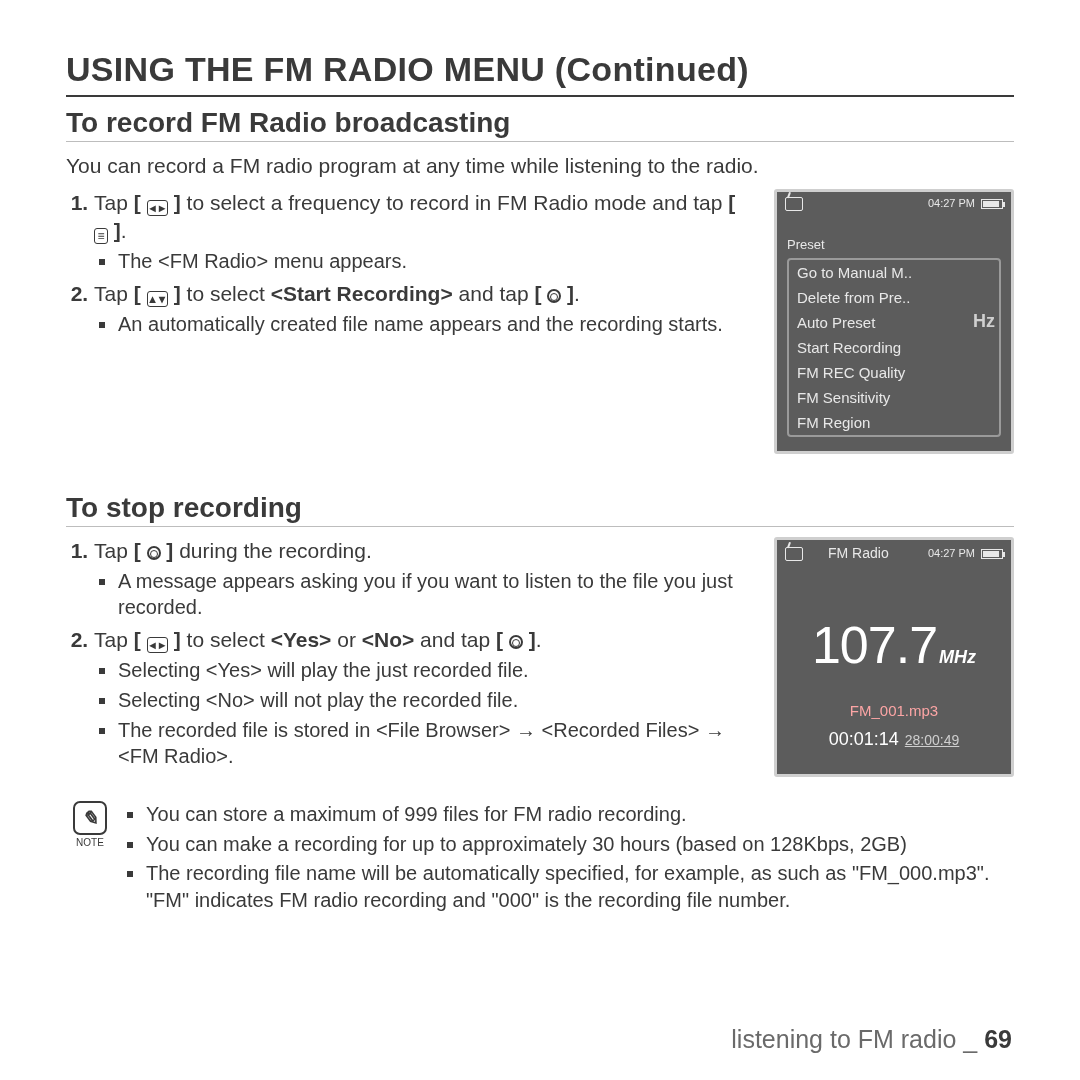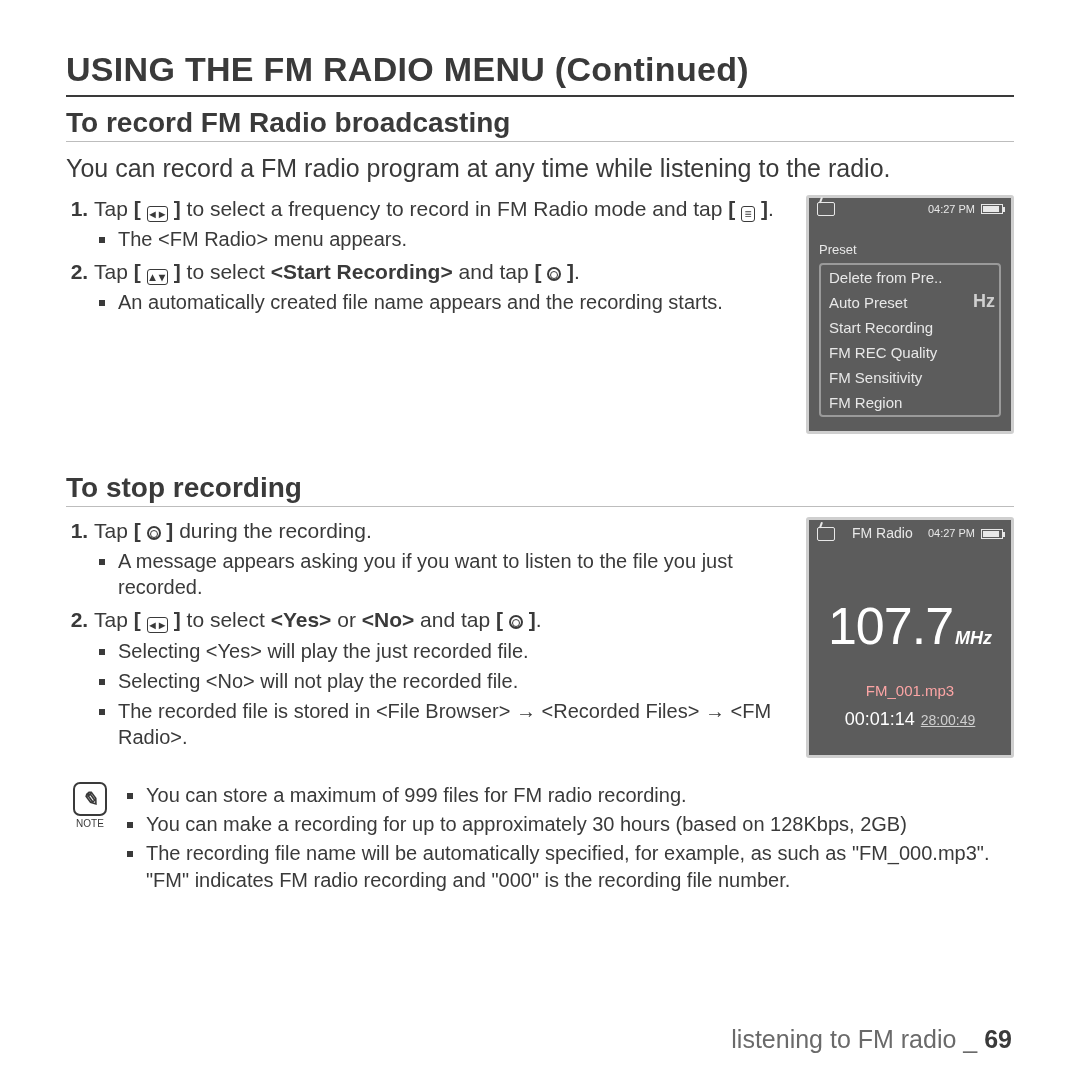--- a/index.html
+++ b/index.html
@@ -27,21 +27,21 @@
     font-size: 28px;
     font-weight: bold;
     margin-top: 8px;
     margin-bottom: 2px;
   }
   hr.thin-rule {
     border: none;
     border-top: 1px solid #bdbdbd;
     margin-bottom: 10px;
   }
-  .intro { font-size: 25px; line-height: 1.3; margin-bottom: 10px; }
+  .intro { font-size: 21px; line-height: 1.3; margin-bottom: 10px; }
   .sec-row { display: flex; gap: 20px; }
   .sec-text { flex: 1; }
   ol.steps { list-style: decimal; padding-left: 28px; font-size: 21px; }
   ol.steps > li { margin-bottom: 6px; line-height: 1.3; font-weight: bold; }
   ol.steps > li .body { font-weight: normal; }
   ol.steps > li .body strong { font-weight: bold; }
   ul.sub { list-style: square; padding-left: 24px; font-weight: normal; font-size: 20px; margin-top: 4px; }
   ul.sub li { margin-bottom: 4px; line-height: 1.3; }
   .glyph-box {
     display: inline-block;
@@ -66,21 +66,21 @@
     content:"";
     display:block;
     width:6px;height:6px;
     border:1px solid #3a3a3a;
     border-radius:50%;
     margin:2px auto 0;
   }
 
   
   .device {
-    width: 208px;
+    width: 240px;
     background: #5c5c5c;
     color: #e8e8e8;
     border: 3px solid #cfcfcf;
     border-radius: 3px;
     font-size: 14px;
     line-height: 1.4;
     flex-shrink: 0;
   }
   .device .statusbar {
     display: flex;
@@ -185,20 +185,21 @@
   <div class="device">
     <div class="statusbar">
       <span class="radio-ico"></span>
       <span style="display:flex;gap:6px;align-items:center;">
         <span>04:27 PM</span>
         <span class="batt"></span>
       </span>
     </div>
     <div class="preset-lbl">Preset</div>
     <div class="menu">
+      <div>Go to Manual M..</div>
       <div>Delete from Pre..</div>
       <div>Auto Preset</div>
       <div>Start Recording</div>
       <div>FM REC Quality</div>
       <div>FM Sensitivity</div>
       <div>FM Region</div>
     </div>
     <span class="hz-hint">Hz</span>
   </div>
 </div>
@@ -223,21 +224,21 @@
           <li>Selecting &lt;Yes&gt; will play the just recorded file.</li>
           <li>Selecting &lt;No&gt; will not play the recorded file.</li>
           <li>The recorded file is stored in &lt;File Browser&gt; → &lt;Recorded Files&gt; → &lt;FM Radio&gt;.</li>
         </ul>
       </li>
     </ol>
   </div>
 
   <div class="device device2">
     <div class="statusbar">
-      <span style="display:flex;gap:13px;align-items:center;">
+      <span style="display:flex;gap:21px;align-items:center;">
         <span class="radio-ico"></span>
         <span class="title">FM Radio</span>
       </span>
       <span style="display:flex;gap:6px;align-items:center;">
         <span>04:27 PM</span>
         <span class="batt"></span>
       </span>
     </div>
     <div class="freq">
       <span class="num">107.7</span><span class="unit">MHz</span>

